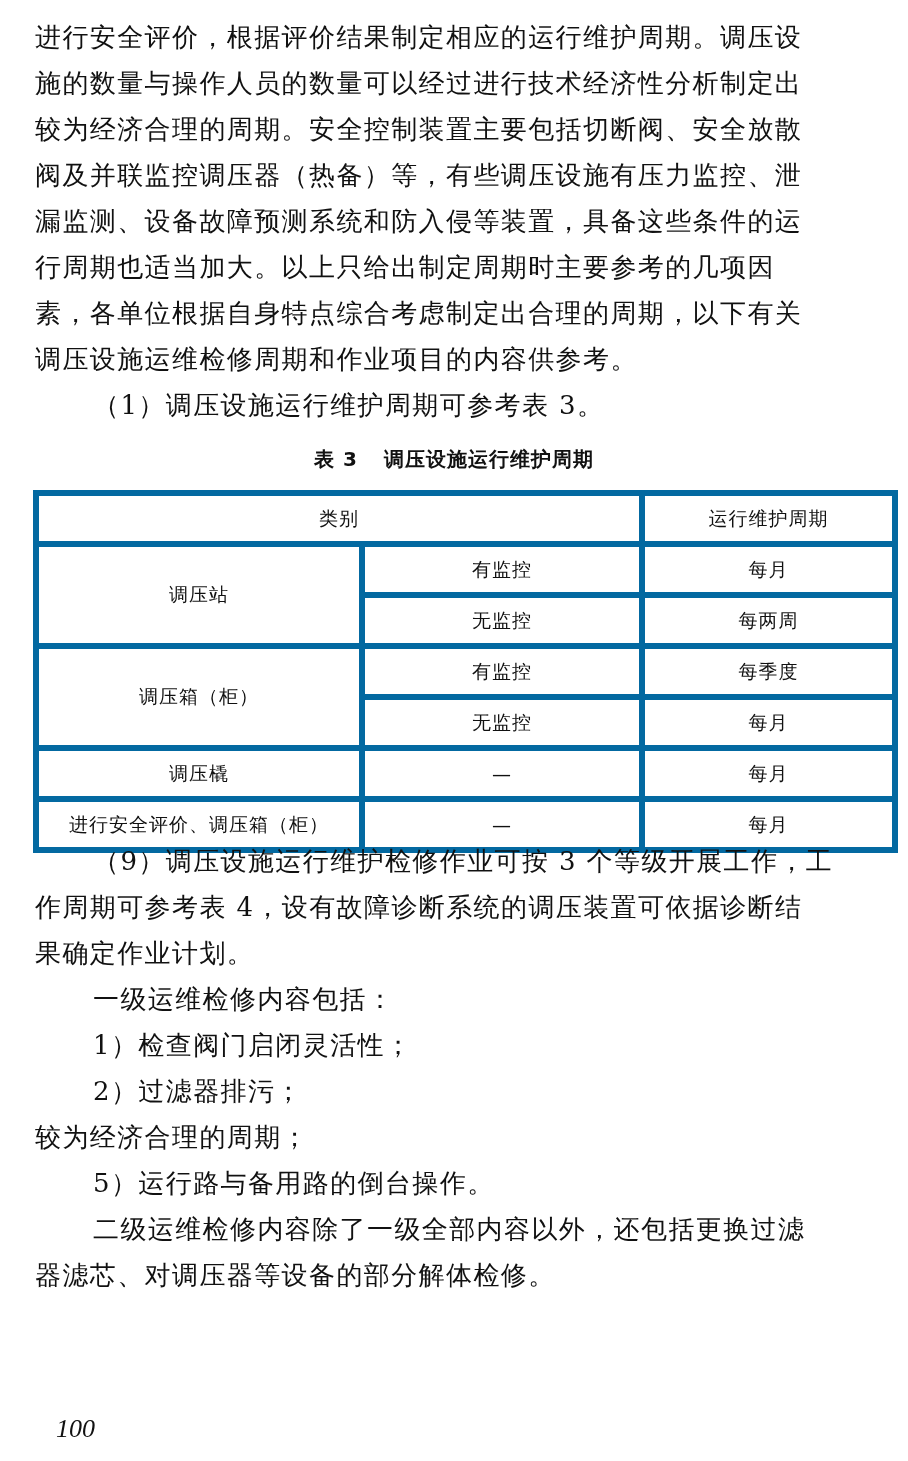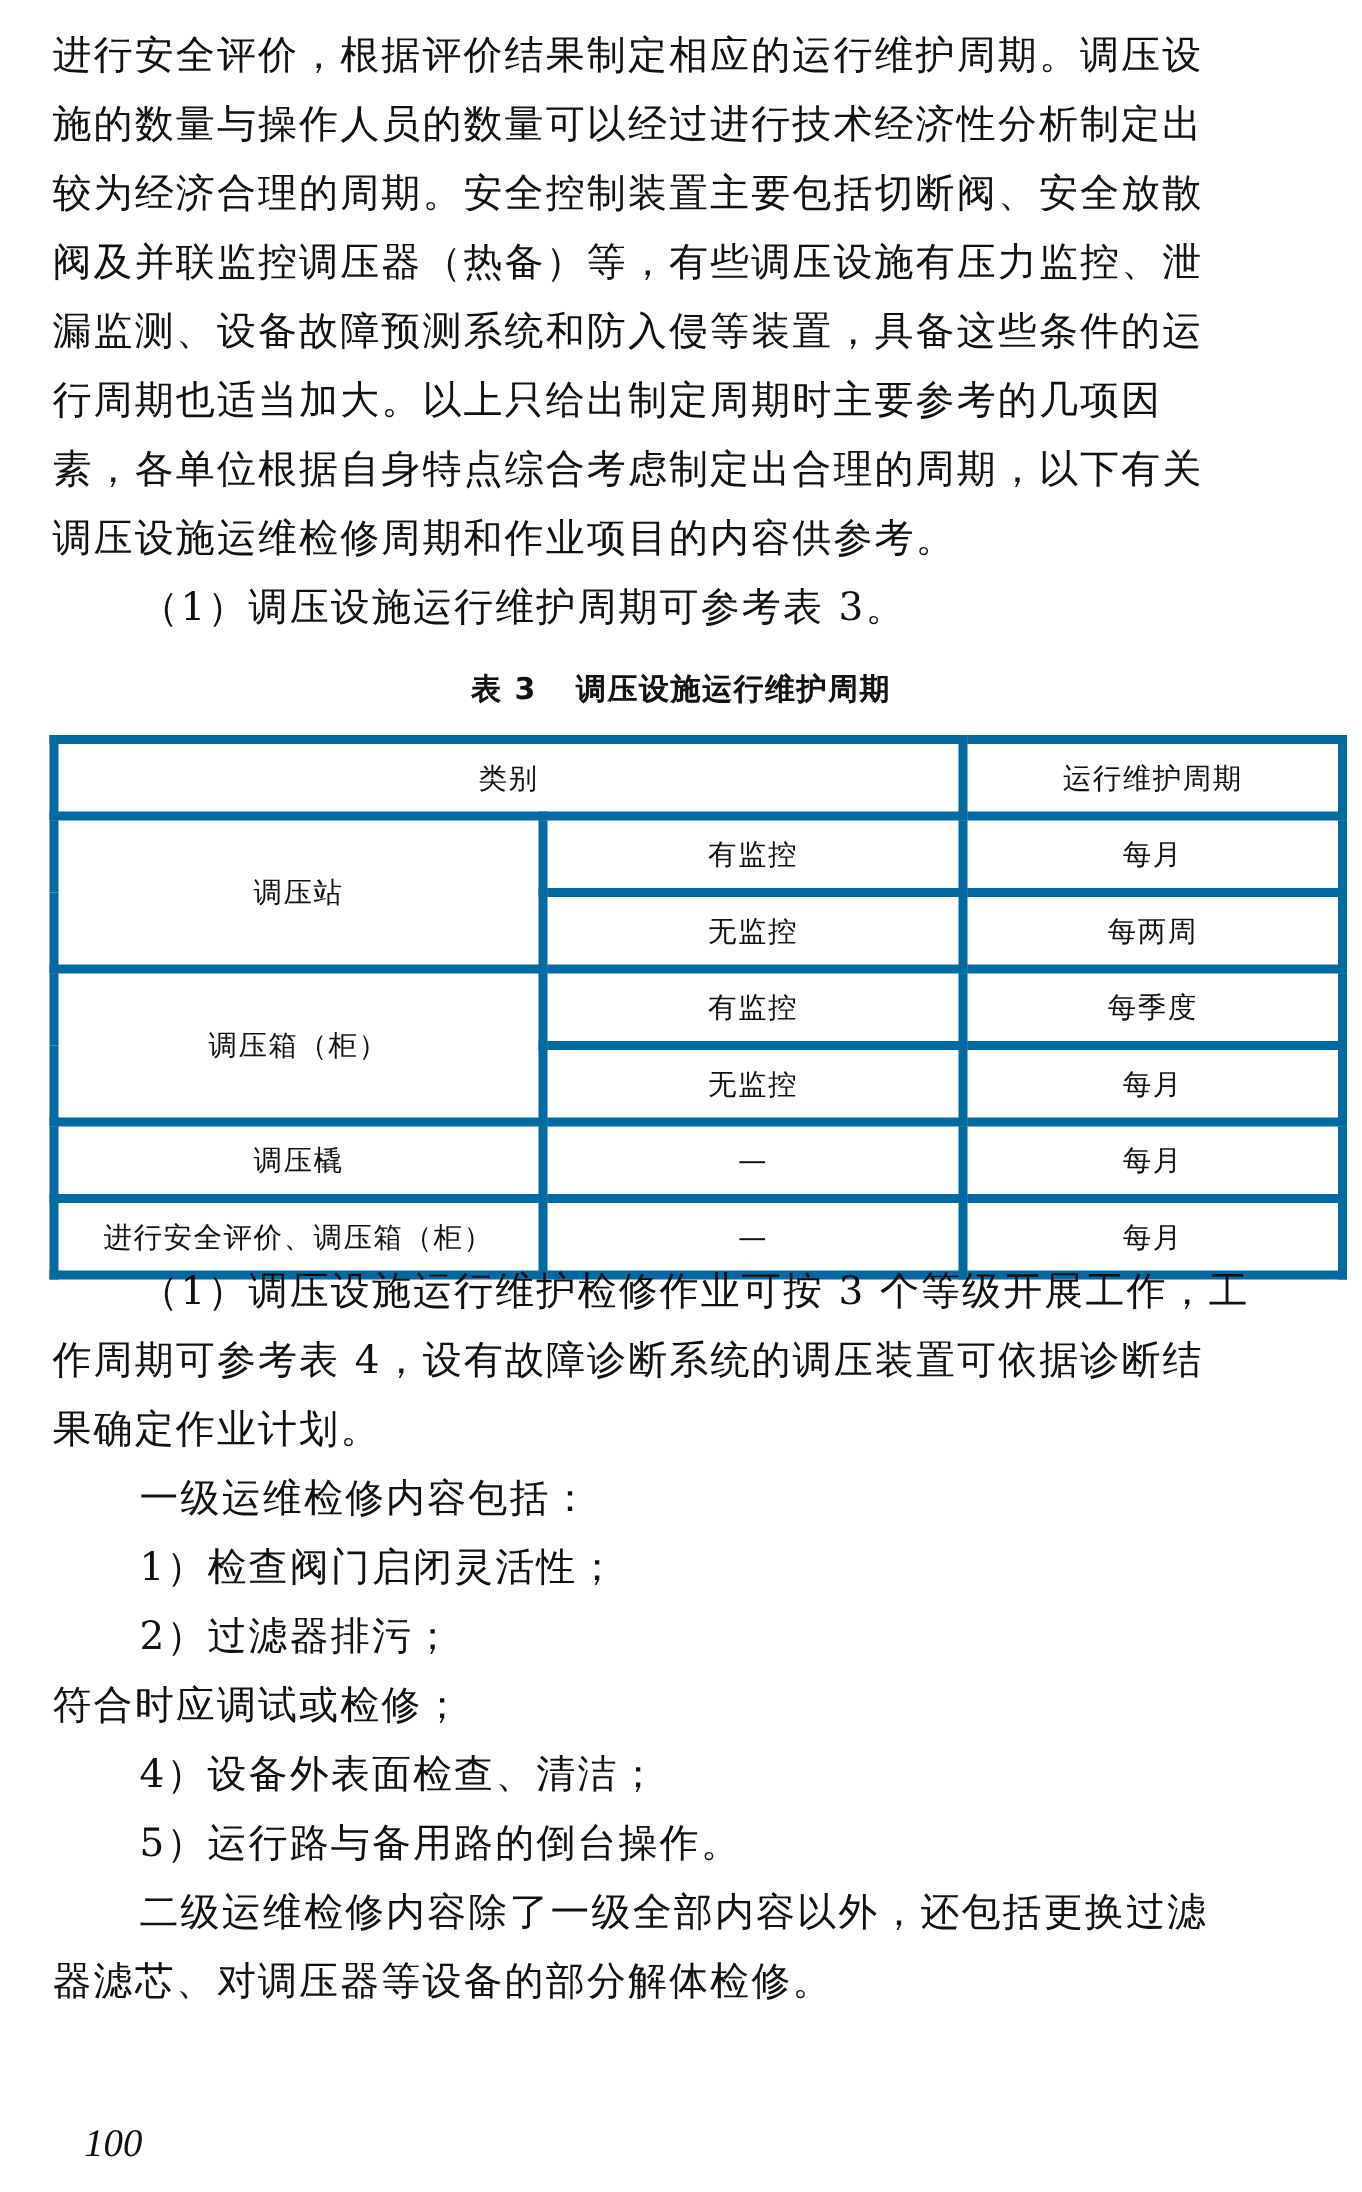--- a/index.html
+++ b/index.html
@@ -100,28 +100,27 @@
     </tr>
     <tr>
       <td>进行安全评价、调压箱（柜）</td>
       <td>—</td>
       <td>每月</td>
     </tr>
   </tbody>
     </table>
 
   <div class="para" style="top:838px;">
-    <span class="line indent">（1）调压设施运行维护检修作业可按 3 个等级开展工作，工</span>
+    <span class="line indent">（9）调压设施运行维护检修作业可按 3 个等级开展工作，工</span>
     <span class="line">作周期可参考表 4，设有故障诊断系统的调压装置可依据诊断结</span>
     <span class="line">果确定作业计划。</span>
     <span class="line indent">一级运维检修内容包括：</span>
     <span class="line indent">1）检查阀门启闭灵活性；</span>
     <span class="line indent">2）过滤器排污；</span>
-    <span class="line">符合时应调试或检修；</span>
-    <span class="line indent">4）设备外表面检查、清洁；</span>
+    <span class="line">较为经济合理的周期；</span>
     <span class="line indent">5）运行路与备用路的倒台操作。</span>
     <span class="line indent">二级运维检修内容除了一级全部内容以外，还包括更换过滤</span>
     <span class="line">器滤芯、对调压器等设备的部分解体检修。</span>
   </div>
 
   <div class="footer">100</div>
 
 </div>
 
 </body></html>

